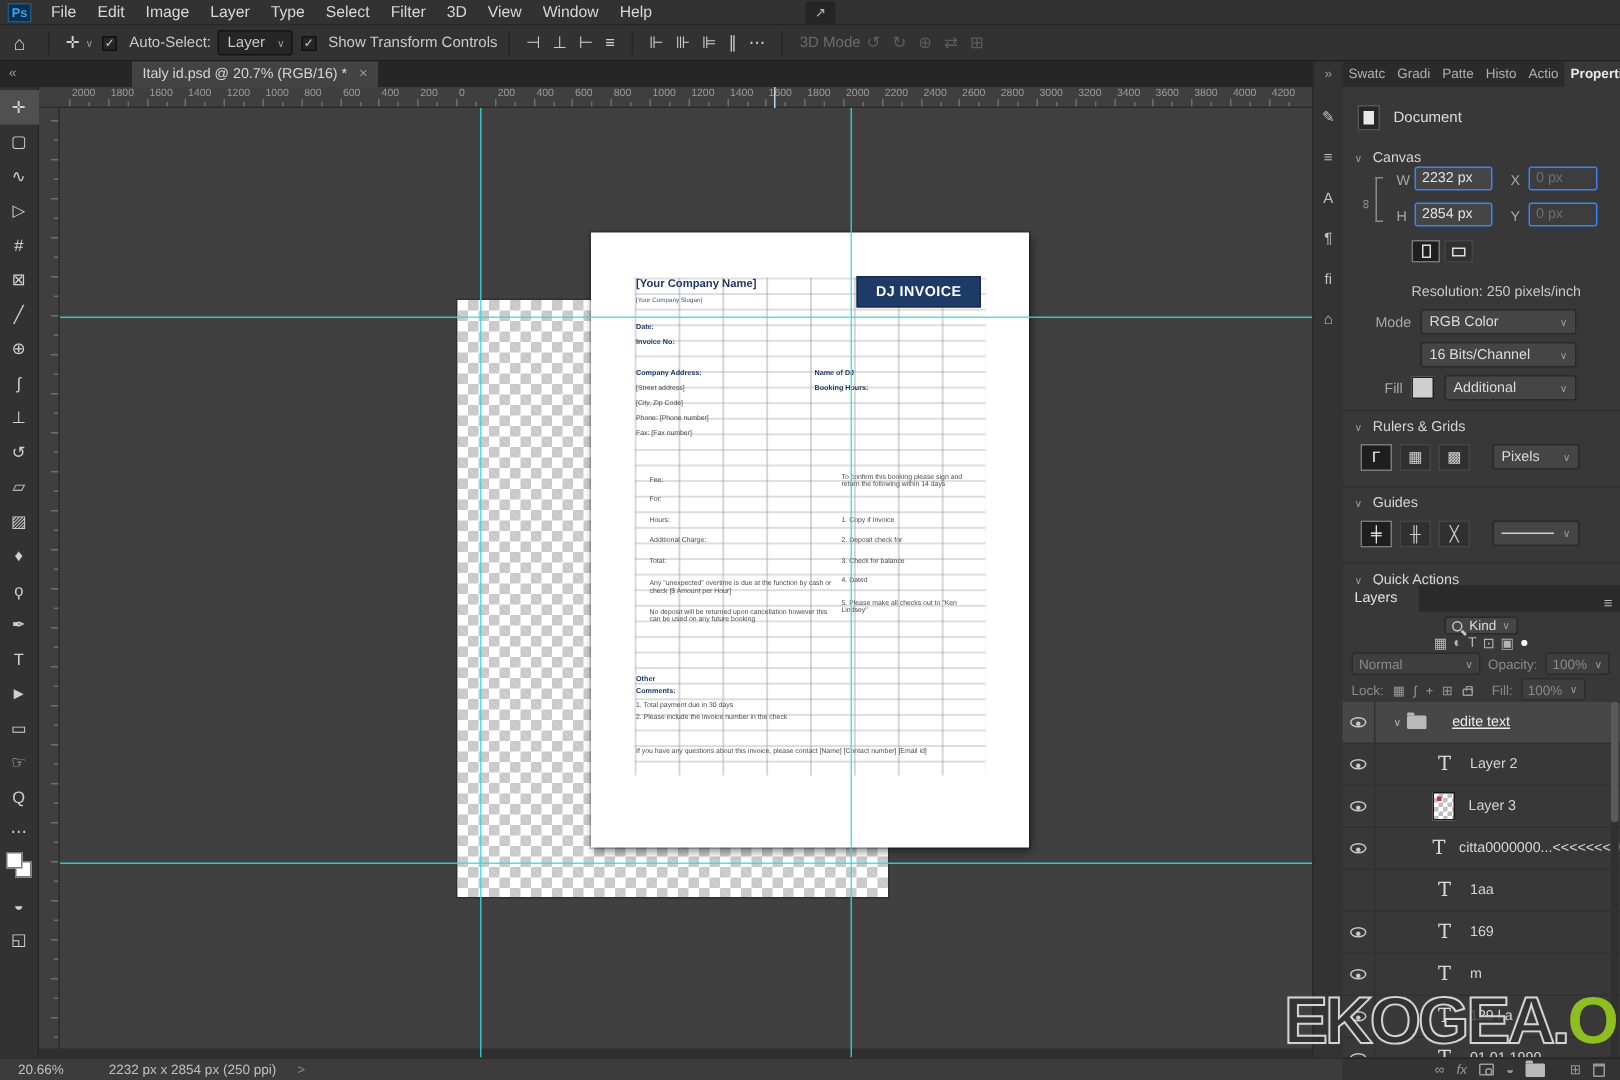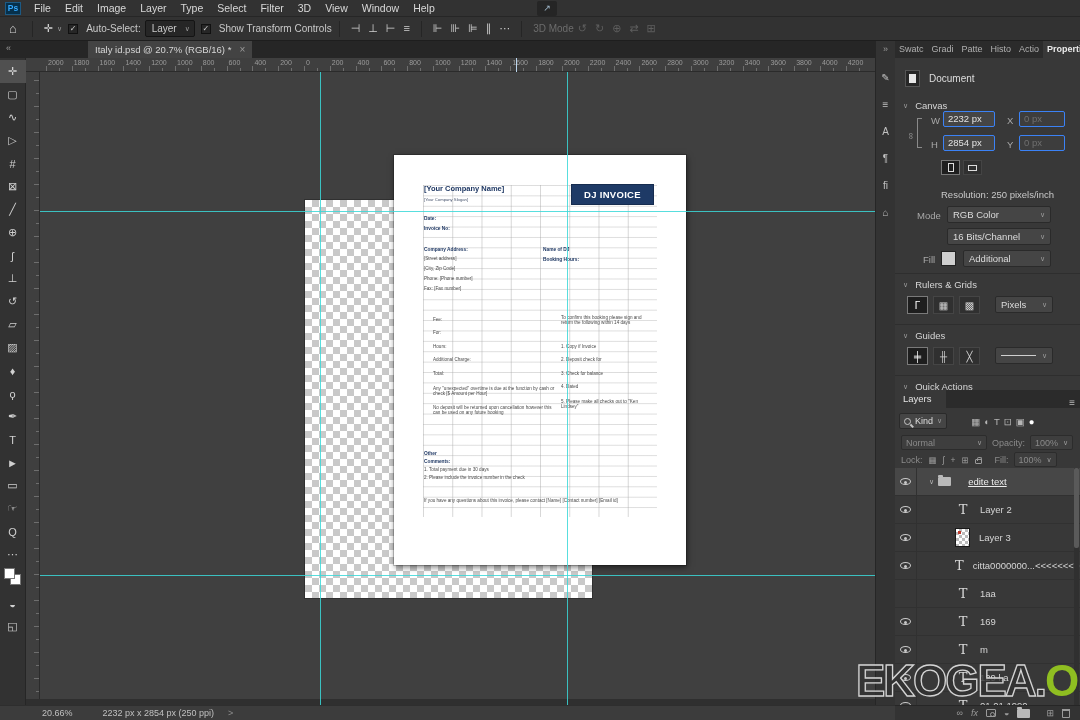--- a/index.html
+++ b/index.html
@@ -128,21 +128,21 @@
   .fill-swatch { position:absolute; width:15px; height:15px; background:#cfcfcf; border:1px solid #222; }
 
   .sq-btn { position:absolute; width:21px; height:18px; background:#303030; border:1px solid #454545;
     display:flex; align-items:center; justify-content:center; color:#cfcfcf; font-size:10px; }
   .sq-btn.sel { background:#1e1e1e; border-color:#7a7a7a; color:#fff; }
   .line-sample { width:36px; height:1px; background:#cfcfcf; }
 
   
   #ltab-bar { position:absolute; left:0; top:349px; width:185px; height:18px; background:#2b2b2b; display:flex; align-items:flex-end;gap:48px; }
   .ltab { background:#383838; padding:3px 14px 3px 8px; font-size:9.5px; color:#e3e3e3; height:18px; }
-  .filter-row { position:absolute; left:0; top:370px; width:185px; height:20px; display:flex; align-items:center; padding:0 4px; gap:22px; }
+  .filter-row { position:absolute; left:0; top:370px; width:185px; height:20px; display:flex; align-items:center; padding:0 4px; gap:0;flex-direction:column; }
   .kind-box { display:flex; align-items:center; gap:4px; background:#454545; border:1px solid #2a2a2a;
     border-radius:2px; height:16px; padding:0 4px; font-size:9px; color:#ddd; }
   .mag { width:7px; height:7px; border:1.5px solid #c5c5c5; border-radius:50%; position:relative; }
   .mag:after { content:""; position:absolute; left:5px; top:6px; width:4px; height:1.5px; background:#c5c5c5; transform:rotate(45deg); }
   .f-ico { font-size:9.5px; color:#b5b5b5; padding:0 2px; }
   .f-ico.lit { color:#fff; }
   .blend-row, .lock-row { position:absolute; left:0; width:185px; display:flex; align-items:center; padding:0 6px; gap:5px; color:#8a8a8a; font-size:9px; }
   .mini-sel { background:#3e3e3e; border:1px solid #2c2c2c; border-radius:2px; height:15px; display:inline-flex;
     align-items:center; padding:0 4px; gap:5px; color:#8a8a8a; }
   .lk-ico { font-size:8.5px; color:#9a9a9a; padding:0 1px; }
@@ -175,21 +175,21 @@
     border-top:1px solid #262626; display:flex; align-items:center; justify-content:flex-end; gap:8px;
     padding-right:10px; color:#9a9a9a; font-size:9px; z-index:8; }
   .mask-ico { width:10px; height:8px; border:1px solid #9a9a9a; border-radius:1px; position:relative; }
   .mask-ico:after { content:""; position:absolute; left:2.5px; top:1.5px; width:3px; height:3px; border:1px solid #9a9a9a; border-radius:50%; }
   .trash-ico { width:8px; height:9px; border:1px solid #9a9a9a; border-top:2px solid #9a9a9a; border-radius:0 0 1px 1px; }
 
   
   #scrollstrip { left:26px; top:699px; width:849px; height:6px; background:#2f2f2f; z-index:4; }
   #statusbar { left:0; top:705px; width:895px; height:15px; background:#3c3c3c; border-top:1px solid #2e2e2e;
     display:flex; align-items:center; font-size:9px; color:#c0c0c0; z-index:8; }
-  #statusbar .zoomv { margin-left:42px; }
+  #statusbar .zoomv { margin-left:12px; }
   #statusbar .dims { margin-left:30px; }
   #statusbar .chv { margin-left:14px; color:#8f8f8f; }
 
   
   #watermark { position:absolute; left:856px; top:656px; z-index:50; font-size:44px; font-weight:bold;
     letter-spacing:-2px; white-space:nowrap; font-family:"Liberation Sans", sans-serif; }
   #watermark .g1 { color:rgba(30,30,30,.72); -webkit-text-stroke:1.3px #d4d4d4; text-shadow:0 0 2px rgba(255,255,255,.25); }
   #watermark .g2 { color:#8fbe21; }
 </style>
 </head>

